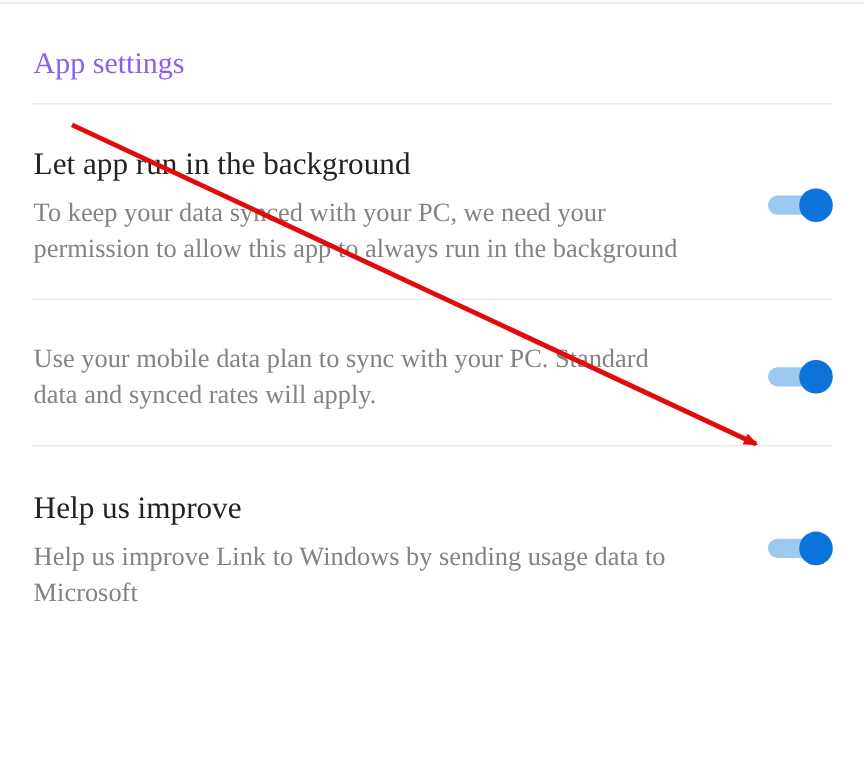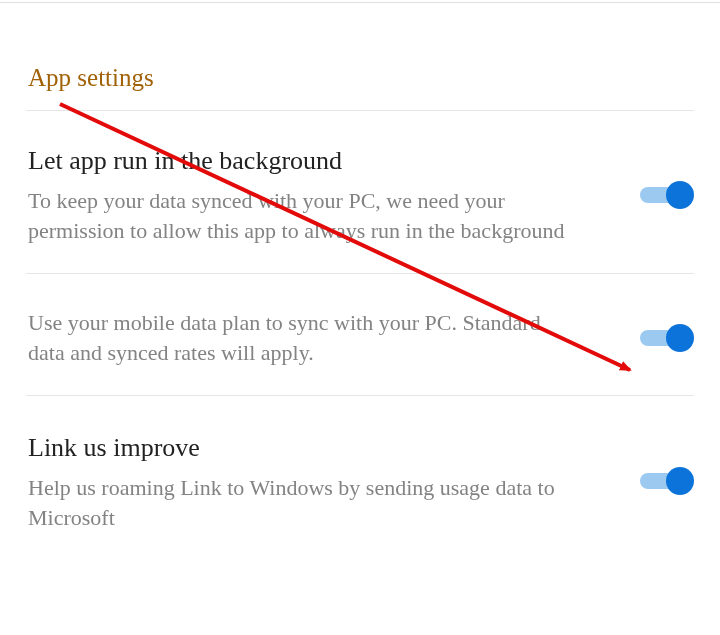--- a/index.html
+++ b/index.html
@@ -22,24 +22,23 @@
       right: 0;
       height: 1px;
       background: #e0e0e0;
     }
     .container {
       padding: 0 28px;
       padding-top: 40px;
     }
     .section-header {
       font-size: 25px;
-      color: #a16207;
+      color: #8b5cf6;
       font-weight: normal;
       margin-bottom: 18px;
-      margin-top: 24px;
     }
     .divider {
       height: 1px;
       background: #e6e6e6;
       margin-left: -2px;
       margin-right: -2px;
     }
     .setting-row {
       display: flex;
       align-items: center;
@@ -128,22 +127,22 @@
     <div class="toggle">
       <div class="toggle-track"></div>
       <div class="toggle-thumb"></div>
     </div>
   </div>
 
   <div class="divider"></div>
 
   <div class="setting-row tight">
     <div class="setting-text">
-      <div class="setting-title">Link us improve</div>
-      <div class="setting-desc">Help us roaming Link to Windows by sending usage data to Microsoft</div>
+      <div class="setting-title">Help us improve</div>
+      <div class="setting-desc">Help us improve Link to Windows by sending usage data to Microsoft</div>
     </div>
     <div class="toggle">
       <div class="toggle-track"></div>
       <div class="toggle-thumb"></div>
     </div>
   </div>
 
 </div>
 
 <svg class="arrow-overlay" width="720" height="635">

